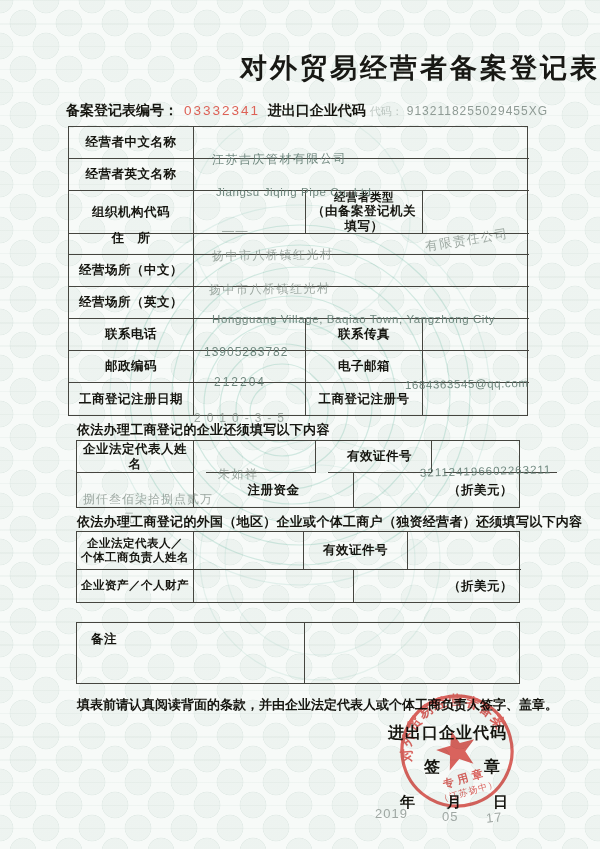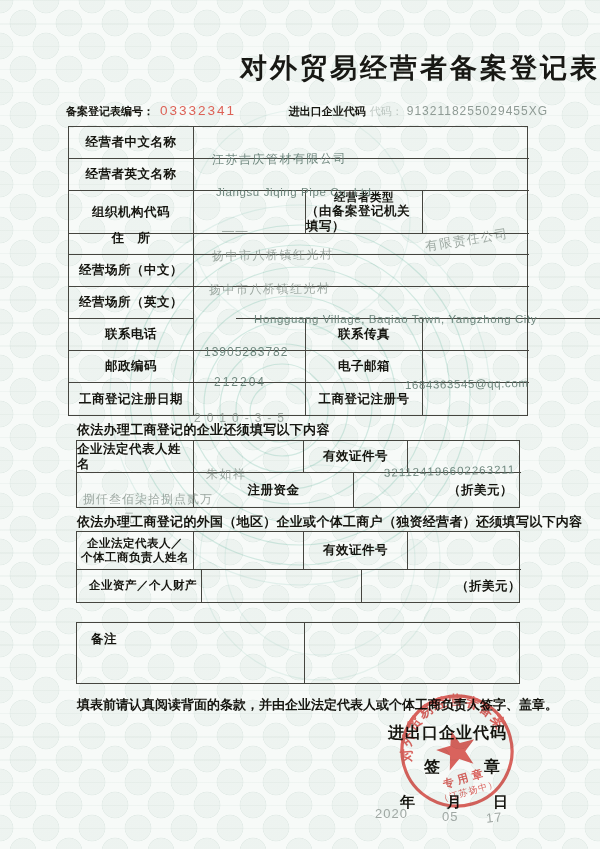--- a/index.html
+++ b/index.html
@@ -16,37 +16,37 @@
     font-family:"Liberation Sans","DejaVu Sans",sans-serif;
     overflow:hidden;
   }
   
   .wm { position:absolute; z-index:0; pointer-events:none; }
   
   .tbl { position:absolute; z-index:2; border:1.6px solid #45453f; background:transparent; }
   .trow { display:grid; }
   .trow .cell { border-right:1.4px solid #45453f; border-bottom:1.4px solid #45453f; position:relative;
                 display:flex; flex-direction:column; align-items:center; justify-content:center;
-                text-align:left; }
+                text-align:center; }
   .trow .cell:last-child { border-right:none; }
   .trow.last .cell { border-bottom:none; }
   .lbl { font-weight:bold; font-size:12.5px; color:#15150f; letter-spacing:.5px; line-height:1.15; }
   .lbl.small { font-size:11.5px; }
   .span3 { grid-column:2 / 5; }
   
   .ink { position:absolute; z-index:4; color:rgba(100,126,116,.92); font-size:12px;
          white-space:nowrap; letter-spacing:1.5px; line-height:1; pointer-events:none; }
   .ink.en { letter-spacing:.6px; font-size:11.5px; }
   .ink.faded { color:rgba(128,142,134,.75); }
   
   .title { position:absolute; top:50px; left:0; width:100%; text-align:right; z-index:2;
            font-size:27px; font-weight:bold; letter-spacing:3px; color:#181814; }
   .meta { position:absolute; top:101px; left:66px; right:52px; z-index:2;
           display:flex; justify-content:space-between; align-items:baseline; }
-  .meta .bold { font-weight:bold; font-size:11px; color:#15150f;margin-top:16px; }
+  .meta .bold { font-weight:bold; font-size:14px; color:#15150f;margin-top:16px; }
   .meta .red { color:#dd6156; font-size:13.5px; letter-spacing:2px; margin-left:6px; }
   .meta .ghost { color:rgba(140,155,148,.55); font-size:11px; margin-left:4px; }
   .meta .gray { color:#8e9a94; font-size:12px; letter-spacing:1px; margin-left:4px; }
   .sec-h { position:absolute; z-index:2; font-weight:bold; font-size:13px; color:#15150f; letter-spacing:.3px; }
   
   .remark { position:absolute; left:76px; top:622px; width:444px; height:62px;
             border:1.6px solid #45453f; z-index:2; }
   .remark .divider { position:absolute; left:227px; top:0; bottom:0; width:0; border-right:1.4px solid #45453f; }
   .remark .lbl { position:absolute; left:14px; top:9px; }
   .notice { position:absolute; left:77px; top:696px; z-index:2; font-weight:bold; font-size:13px; color:#15150f; }
@@ -134,21 +134,21 @@
         </div>
     </div>
     <div class="trow" style="grid-template-columns:125px 112px 117px 106px; height:32px;">
       <div class="cell">
           <span class="lbl">经营场所（中文）</span>
         </div>
       <div class="cell span3">
           <span class="ink faded" style="left:15px; bottom:-9px; transform:rotate(-.8deg);">扬中市八桥镇红光村</span>
         </div>
     </div>
-    <div class="trow" style="grid-template-columns:125px 112px 117px 106px; height:32px;gap:42px;">
+    <div class="trow" style="grid-template-columns:125px 112px 117px 106px; height:32px;">
       <div class="cell">
           <span class="lbl">经营场所（英文）</span>
         </div>
       <div class="cell span3">
           <span class="ink en" style="left:18px; bottom:-7px;">Hongguang Village, Baqiao Town, Yangzhong City</span>
         </div>
     </div>
     <div class="trow" style="grid-template-columns:125px 112px 117px 106px; height:32px;">
       <div class="cell">
           <span class="lbl">联系电话</span>
@@ -188,21 +188,21 @@
           <span class="lbl">工商登记注册号</span>
         </div>
       <div class="cell">
           <span class="ink"></span>
         </div>
     </div>
   </div>
 
   <div class="sec-h" style="left:77px; top:421px;">依法办理工商登记的企业还须填写以下内容</div>
   <div class="tbl" style="left:76px; top:440px; width:444px;">
-    <div class="trow" style="grid-template-columns:117px 110px 104px 113px; height:32px;">
+    <div class="trow" style="grid-template-columns:117px 110px 104px 113px; height:32px;gap:12px;">
       <div class="cell">
           <span class="lbl">企业法定代表人姓名</span>
         </div>
       <div class="cell">
           <span class="ink faded" style="left:12px; bottom:-8px;">朱如祥</span>
         </div>
       <div class="cell">
           <span class="lbl">有效证件号</span>
         </div>
       <div class="cell">
@@ -229,21 +229,21 @@
       <div class="cell">
           <span class="lbl small">企业法定代表人／</span>
           <span class="lbl small">个体工商负责人姓名</span>
         </div>
       <div class="cell"></div>
       <div class="cell">
           <span class="lbl">有效证件号</span>
         </div>
       <div class="cell"></div>
     </div>
-    <div class="trow last" style="grid-template-columns:117px 160px 167px; height:32px;margin-left:8px;">
+    <div class="trow last" style="grid-template-columns:117px 160px 167px; height:32px;">
       <div class="cell">
           <span class="lbl small">企业资产／个人财产</span>
         </div>
       <div class="cell"></div>
       <div class="cell" style="align-items:flex-end; padding-right:8px;">
           <span class="lbl">（折美元）</span>
         </div>
     </div>
   </div>
 
@@ -254,21 +254,21 @@
 
   <div class="notice">填表前请认真阅读背面的条款，并由企业法定代表人或个体工商负责人签字、盖章。</div>
 
   <div class="authority">进出口企业代码</div>
   <div class="seal-lbl">签　章</div>
   <div class="ymd">
     <span>年</span>
     <span>月</span>
     <span>日</span>
   </div>
-  <span class="dt" style="left:375px; top:806px;">2020</span>
+  <span class="dt" style="left:375px; top:806px;">2019</span>
   <span class="dt" style="left:442px; top:809px;">05</span>
   <span class="dt" style="left:486px; top:810px; transform:rotate(-6deg); display:inline-block;">17</span>
 
   <svg class="stamp" viewBox="0 0 122 122">
     <circle cx="61" cy="61" r="55" fill="none" stroke="#dc4f4a" stroke-width="3.2"></circle>
     <path id="stamp-arc" d="M 15,61 A 46,46 0 1 1 107,61" fill="none"></path>
     <text font-size="13.5" font-weight="bold" fill="#dc4f4a" letter-spacing="1.5">
       <textPath href="#stamp-arc" startOffset="2">对外贸易经营者备案登记</textPath>
     </text>
     <polygon fill="#dc4f4a" points="61,40 65.9,54.1 80.8,54.4 68.9,63.4 73.3,77.7 61,69.2 48.7,77.7 53.1,63.4 41.2,54.4 56.1,54.1"></polygon>

